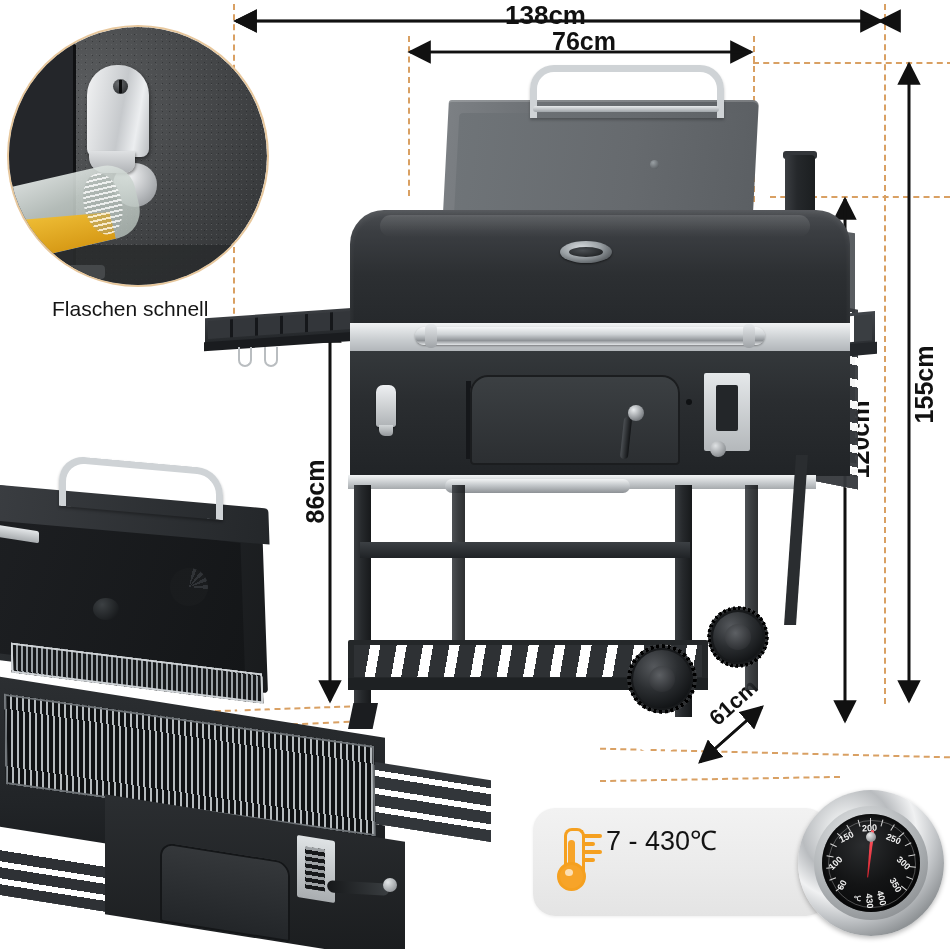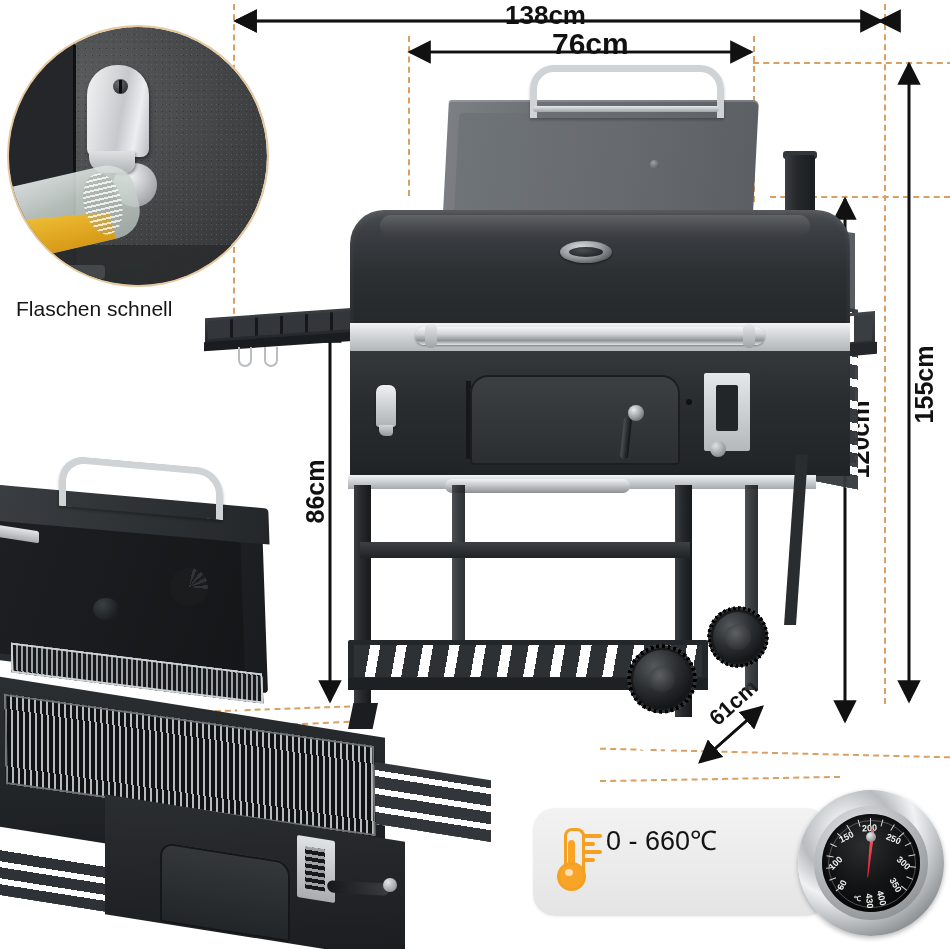--- a/index.html
+++ b/index.html
@@ -55,21 +55,21 @@
      border-radius:6px 0 0 8px;
      background:linear-gradient(180deg,#f0c038,#d79a16);clip-path:polygon(0 0,100% 38%,100% 100%,0 100%);}
   .op-bottle .rings{position:absolute;left:96px;top:10px;width:38px;height:62px;border-radius:50%;
      background:repeating-linear-gradient(180deg,rgba(255,255,255,.75) 0 2px,rgba(150,160,155,.35) 2px 5px);}
   .op-bottom-dark{position:absolute;left:46px;bottom:0;width:212px;height:40px;background:#2a2c2e;opacity:.9;}
   .op-tab{position:absolute;left:56px;bottom:6px;width:40px;height:14px;border-radius:4px;background:#45484a;}
 
   
   #caption{left:16px;top:296px;width:240px;}
   #caption .c1{font-size:22px;font-weight:700;color:#0d0d0d;line-height:1.18;}
-  #caption .c2{font-size:21px;font-weight:400;color:#151515;line-height:1.22;}
+  #caption .c2{font-size:21px;font-weight:400;color:#151515;line-height:1.22;margin-left:36px;}
 
   
   #grill-main{left:230px;top:55px;width:680px;height:680px;}
   .gm{position:absolute;}
 
   
   .lid-open{left:215px;top:45px;width:310px;height:150px;
      background:linear-gradient(95deg,#7c8084 0%,#6e7276 25%,#65696d 60%,#5b5f63 100%);
      transform:skewX(-3deg);border-radius:3px 6px 0 0;
      box-shadow:inset 0 2px 0 rgba(255,255,255,.18);}
@@ -352,21 +352,21 @@
     <line x1="44" y1="796" x2="198" y2="824" stroke="#fff" stroke-width="3.4" marker-end="url(#ahw)"></line>
 
     <line x1="206" y1="838" x2="392" y2="778" stroke="#fff" stroke-width="3.4" marker-end="url(#ahw)"></line>
     <line x1="392" y1="778" x2="206" y2="838" stroke="#fff" stroke-width="3.4" marker-end="url(#ahw)"></line>
 
     <line x1="50" y1="742" x2="62" y2="816" stroke="#fff" stroke-width="1.6"></line>
     <line x1="268" y1="700" x2="292" y2="784" stroke="#fff" stroke-width="1.6"></line>
   </svg>
 
   <div class="dim-label" style="left:505px;top:0px;font-size:26px;">138cm</div>
-  <div class="dim-label" style="left:552px;top:27px;font-size:30px;">76cm</div>
+  <div class="dim-label" style="left:552px;top:27px;font-size:25px;">76cm</div>
   <div class="dim-label vlabel" style="left:886px;top:370px;font-size:25px;transform:rotate(-90deg);">155cm</div>
   <div class="dim-label vlabel" style="left:822px;top:425px;font-size:25px;transform:rotate(-90deg);">120cm</div>
   <div class="dim-label vlabel" style="left:284px;top:477px;font-size:25px;transform:rotate(-90deg);">86cm</div>
   <div class="dim-label" style="left:626px;top:726px;font-size:22px;color:#fff;">17cm</div>
   <div class="dim-label" style="left:704px;top:712px;font-size:22px;transform:rotate(-42deg);transform-origin:left top;">61cm</div>
   <div class="dim-label" style="left:22px;top:697px;font-size:23px;color:#fff;transform:rotate(-6deg);">24cm</div>
   <div class="dim-label" style="left:130px;top:685px;font-size:24px;color:#fff;transform:rotate(-9deg);">68cm</div>
   <div class="dim-label" style="left:104px;top:793px;font-size:24px;color:#fff;transform:rotate(-11deg);">47cm</div>
   <div class="dim-label" style="left:240px;top:788px;font-size:24px;color:#fff;transform:rotate(-18deg);">71.5cm</div>
 
@@ -496,21 +496,21 @@
     <div class="th-bulb"></div>
     <div class="th-ticks">
       <i style="top:2px;width:20px;"></i>
       <i style="top:10px;width:13px;"></i>
       <i style="top:18px;width:20px;"></i>
       <i style="top:26px;width:13px;"></i>
     </div>
   </div>
 
   <div class="th-text">
-    <div class="th-value">0 - 660℃</div>
+    <div class="th-value">7 - 430℃</div>
   </div>
 
   <div class="abs" id="gauge">
     <div class="bezel2"></div>
     <div class="face"></div>
     <div class="face-ring"></div>
 
     <div class="g-tick" style="transform:rotate(-128deg);"></div>
     <div class="g-tick" style="transform:rotate(-112deg);"></div>
     <div class="g-tick" style="transform:rotate(-96deg);"></div>

